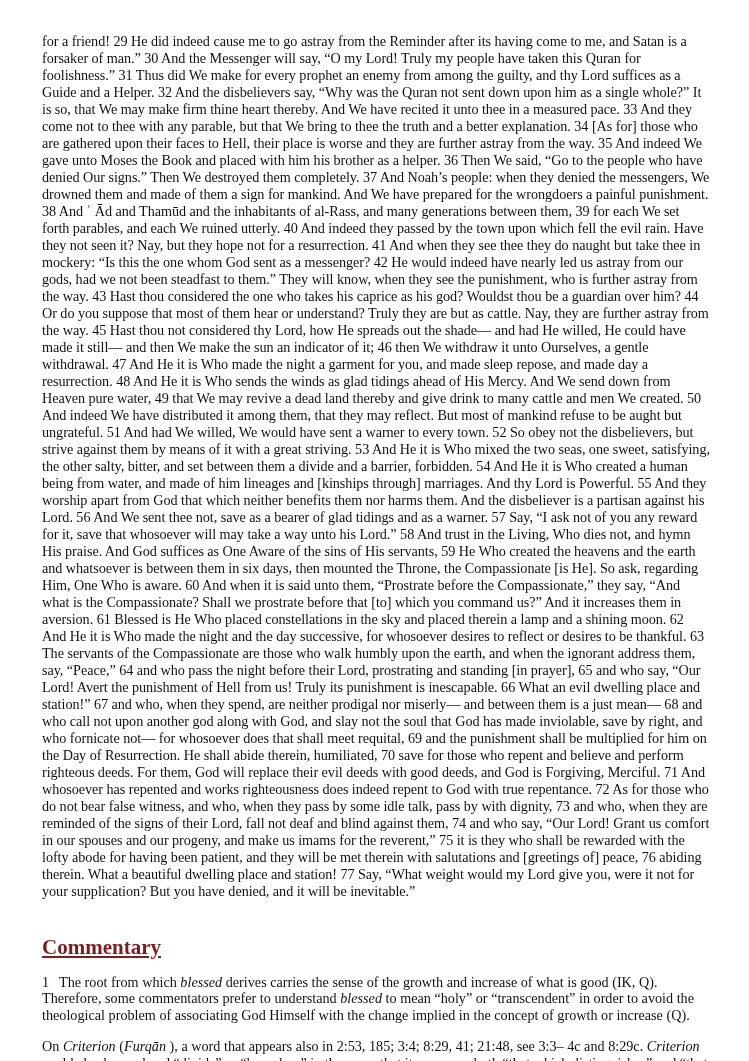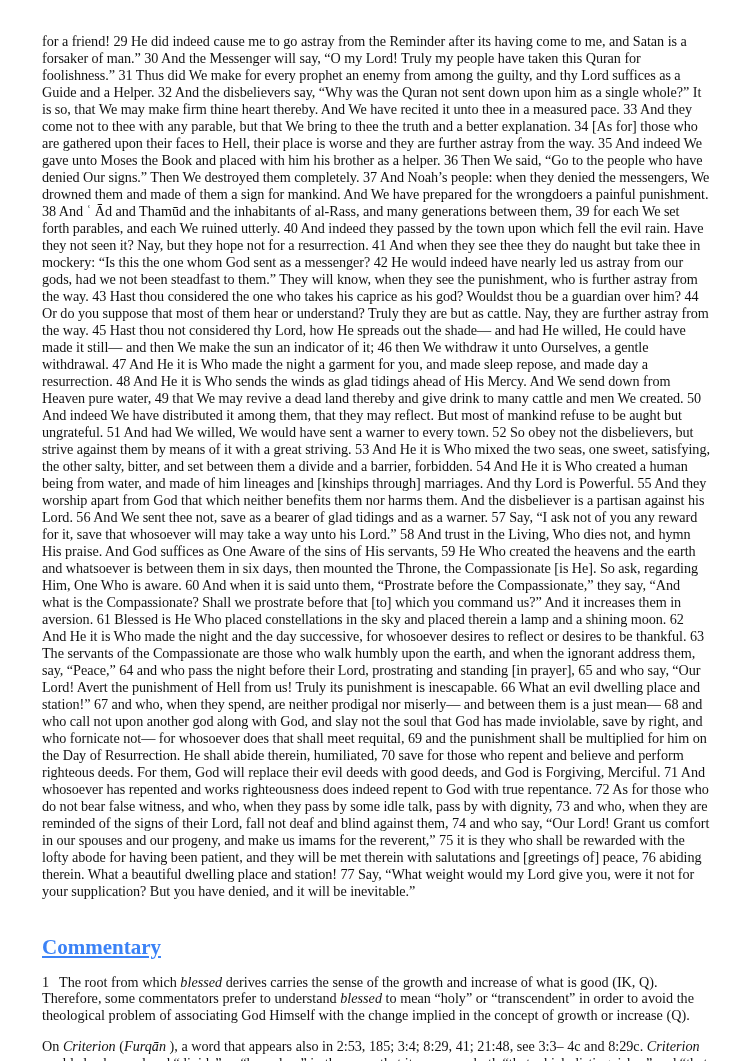--- a/index.html
+++ b/index.html
@@ -54,21 +54,21 @@
     em { font-style: italic; text-align: center; }
   </style>
 </head>
 <body>
 
 <div class="page">
 
   <p class="translation">for a friend! 29 He did indeed cause me to go astray from the Reminder after its having come to me, and Satan is a forsaker of man.” 30 And the Messenger will say, “O my Lord! Truly my people have taken this Quran for foolishness.” 31 Thus did We make for every prophet an enemy from among the guilty, and thy Lord suffices as a Guide and a Helper. 32 And the disbelievers say, “Why was the Quran not sent down upon him as a single whole?” It is so, that We may make firm thine heart thereby. And We have recited it unto thee in a measured pace. 33 And they come not to thee with any parable, but that We bring to thee the truth and a better explanation. 34 [As for] those who are gathered upon their faces to Hell, their place is worse and they are further astray from the way. 35 And indeed We gave unto Moses the Book and placed with him his brother as a helper. 36 Then We said, “Go to the people who have denied Our signs.” Then We destroyed them completely. 37 And Noah’s people: when they denied the messengers, We drowned them and made of them a sign for mankind. And We have prepared for the wrongdoers a painful punishment. 38 And ʿ Ād and Thamūd and the inhabitants of al-Rass, and many generations between them, 39 for each We set forth parables, and each We ruined utterly. 40 And indeed they passed by the town upon which fell the evil rain. Have they not seen it? Nay, but they hope not for a resurrection. 41 And when they see thee they do naught but take thee in mockery: “Is this the one whom God sent as a messenger? 42 He would indeed have nearly led us astray from our gods, had we not been steadfast to them.” They will know, when they see the punishment, who is further astray from the way. 43 Hast thou considered the one who takes his caprice as his god? Wouldst thou be a guardian over him? 44 Or do you suppose that most of them hear or understand? Truly they are but as cattle. Nay, they are further astray from the way. 45 Hast thou not considered thy Lord, how He spreads out the shade— and had He willed, He could have made it still— and then We make the sun an indicator of it; 46 then We withdraw it unto Ourselves, a gentle withdrawal. 47 And He it is Who made the night a garment for you, and made sleep repose, and made day a resurrection. 48 And He it is Who sends the winds as glad tidings ahead of His Mercy. And We send down from Heaven pure water, 49 that We may revive a dead land thereby and give drink to many cattle and men We created. 50 And indeed We have distributed it among them, that they may reflect. But most of mankind refuse to be aught but ungrateful. 51 And had We willed, We would have sent a warner to every town. 52 So obey not the disbelievers, but strive against them by means of it with a great striving. 53 And He it is Who mixed the two seas, one sweet, satisfying, the other salty, bitter, and set between them a divide and a barrier, forbidden. 54 And He it is Who created a human being from water, and made of him lineages and [kinships through] marriages. And thy Lord is Powerful. 55 And they worship apart from God that which neither benefits them nor harms them. And the disbeliever is a partisan against his Lord. 56 And We sent thee not, save as a bearer of glad tidings and as a warner. 57 Say, “I ask not of you any reward for it, save that whosoever will may take a way unto his Lord.” 58 And trust in the Living, Who dies not, and hymn His praise. And God suffices as One Aware of the sins of His servants, 59 He Who created the heavens and the earth and whatsoever is between them in six days, then mounted the Throne, the Compassionate [is He]. So ask, regarding Him, One Who is aware. 60 And when it is said unto them, “Prostrate before the Compassionate,” they say, “And what is the Compassionate? Shall we prostrate before that [to] which you command us?” And it increases them in aversion. 61 Blessed is He Who placed constellations in the sky and placed therein a lamp and a shining moon. 62 And He it is Who made the night and the day successive, for whosoever desires to reflect or desires to be thankful. 63 The servants of the Compassionate are those who walk humbly upon the earth, and when the ignorant address them, say, “Peace,” 64 and who pass the night before their Lord, prostrating and standing [in prayer], 65 and who say, “Our Lord! Avert the punishment of Hell from us! Truly its punishment is inescapable. 66 What an evil dwelling place and station!” 67 and who, when they spend, are neither prodigal nor miserly— and between them is a just mean— 68 and who call not upon another god along with God, and slay not the soul that God has made inviolable, save by right, and who fornicate not— for whosoever does that shall meet requital, 69 and the punishment shall be multiplied for him on the Day of Resurrection. He shall abide therein, humiliated, 70 save for those who repent and believe and perform righteous deeds. For them, God will replace their evil deeds with good deeds, and God is Forgiving, Merciful. 71 And whosoever has repented and works righteousness does indeed repent to God with true repentance. 72 As for those who do not bear false witness, and who, when they pass by some idle talk, pass by with dignity, 73 and who, when they are reminded of the signs of their Lord, fall not deaf and blind against them, 74 and who say, “Our Lord! Grant us comfort in our spouses and our progeny, and make us imams for the reverent,” 75 it is they who shall be rewarded with the lofty abode for having been patient, and they will be met therein with salutations and [greetings of] peace, 76 abiding therein. What a beautiful dwelling place and station! 77 Say, “What weight would my Lord give you, were it not for your supplication? But you have denied, and it will be inevitable.”</p>
 
   <h2 class="commentary-heading">
-    <a style="color: #3b82f6;">Commentary</a>
+    <a style="color: #7f1d1d;">Commentary</a>
   </h2>
 
 
   <p class="note"><span class="num">1</span><span>The root from which </span><em>blessed</em><span> derives carries the sense of the growth and increase of what is good (IK, Q). Therefore, some commentators prefer to understand </span><em>blessed</em><span> to mean “holy” or “transcendent” in order to avoid the theological problem of associating God Himself with the change implied in the concept of growth or increase (Q).</span></p>
 
   <p class="note"><span>On </span><em>Criterion</em><span> (</span><em>Furqān</em><span> ), a word that appears also in 2:53, 185; 3:4; 8:29, 41; 21:48, see 3:3– 4c and 8:29c. </span><em>Criterion</em><span> could also be rendered “divide” or “boundary” in the sense that it can mean both “that which distinguishes” and “that by which things are distinguished.” It is referred to in this way because it separates the believers from the disbelievers and</span></p>
 
 </div>
 
 </body></html>

